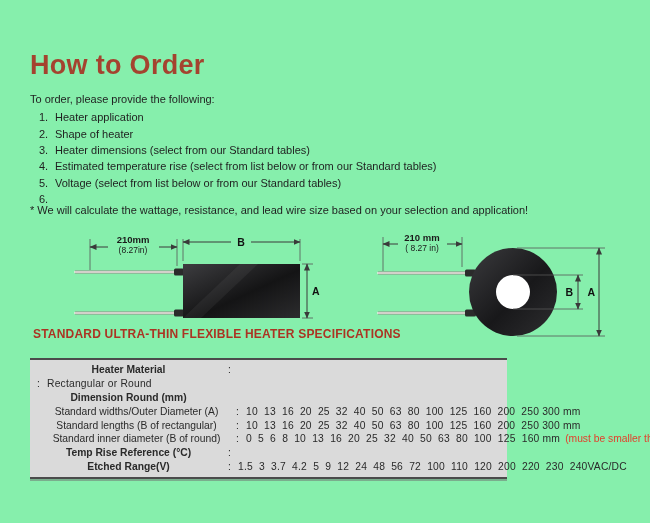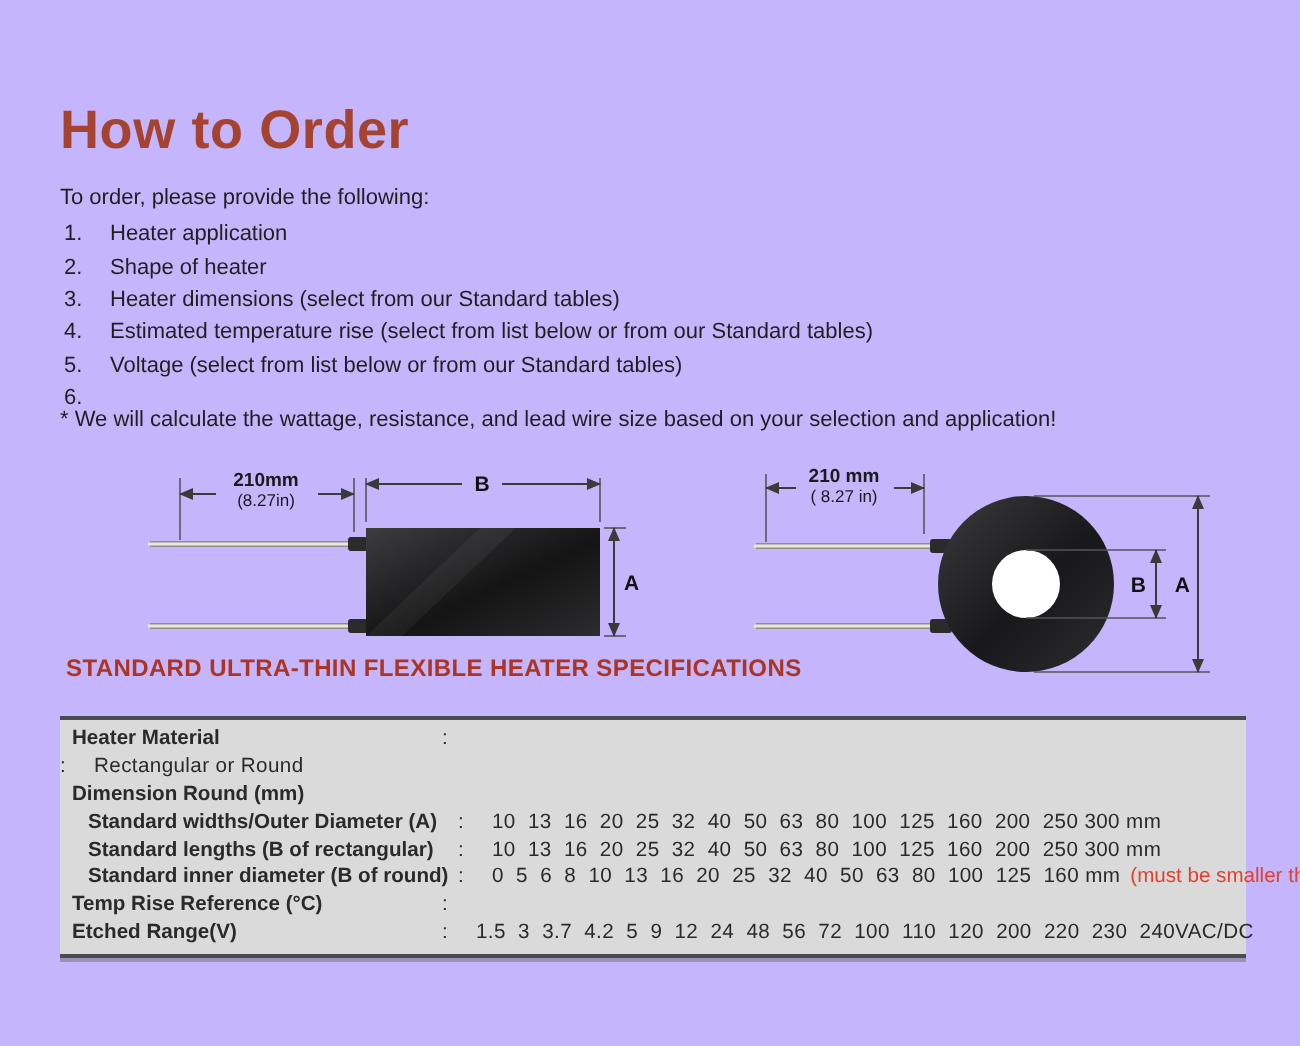--- a/index.html
+++ b/index.html
@@ -1,36 +1,36 @@
 <!DOCTYPE html>
 <html><head>
 <meta charset="utf-8">
 <style>
   html,body{margin:0;padding:0;background:#fff;}
-  .page{position:relative;width:650px;height:523px;background:#c4b5fd;
-        font-family:"Liberation Sans",sans-serif;overflow:hidden;color:#222;}
+  .page{position:relative;width:650px;height:523px;background:#86efac;
+        font-family:"Liberation Sans",sans-serif;overflow:hidden;color:#222;text-align:center;}
   .title{position:absolute;left:30px;top:50px;font-size:27px;font-weight:bold;
          color:#a4432f;letter-spacing:0.3px;}
   .intro{position:absolute;left:30px;top:93px;font-size:11px;color:#1f1f1f;}
   .olist{position:absolute;left:32px;top:109px;font-size:11px;color:#1f1f1f;}
   .li{display:flex;height:16.4px;align-items:center;}
   .li .n{width:23px;}
   .note{position:absolute;left:30px;top:204px;font-size:11px;color:#1f1f1f;}
   .diag{position:absolute;}
   .dim-bold{font-family:"Liberation Sans",sans-serif;font-size:9.5px;font-weight:bold;fill:#1a1a1a;text-anchor:middle;}
   .dim-small{font-family:"Liberation Sans",sans-serif;font-size:8.5px;fill:#1a1a1a;text-anchor:middle;}
   .dim-letter{font-family:"Liberation Sans",sans-serif;font-size:10.5px;font-weight:bold;fill:#111;}
   .sec-head{position:absolute;left:33px;top:327px;font-size:12px;font-weight:bold;
             color:#ab3423;letter-spacing:0.2px;}
-  .specs{position:absolute;left:30px;top:358px;width:593px;background:#dadada;
+  .specs{position:absolute;left:30px;top:358px;width:477px;background:#dadada;
          border-top:2px solid #4b4b4b;border-bottom:2px solid #4b4b4b;
          box-shadow:0 2px 0 rgba(110,110,110,.5);padding:3px 0 4px 0;}
   .srow{display:flex;align-items:center;height:13.8px;font-size:10.3px;color:#2a2a2a;}
   .lbl{width:185px;padding-left:6px;font-weight:bold;white-space:pre;flex:none;}
-  .sub .lbl{padding-left:14px;font-weight:bold;}
+  .sub .lbl{padding-left:14px;font-weight:normal;}
   .cln{width:17px;flex:none;}
   .val{white-space:pre;letter-spacing:0.2px;}
   .warn{color:#e2402c;margin-left:5px;white-space:pre;}
 </style>
 </head>
 <body>
 
 <div class="page">
 
   <div class="title">How to Order</div>

